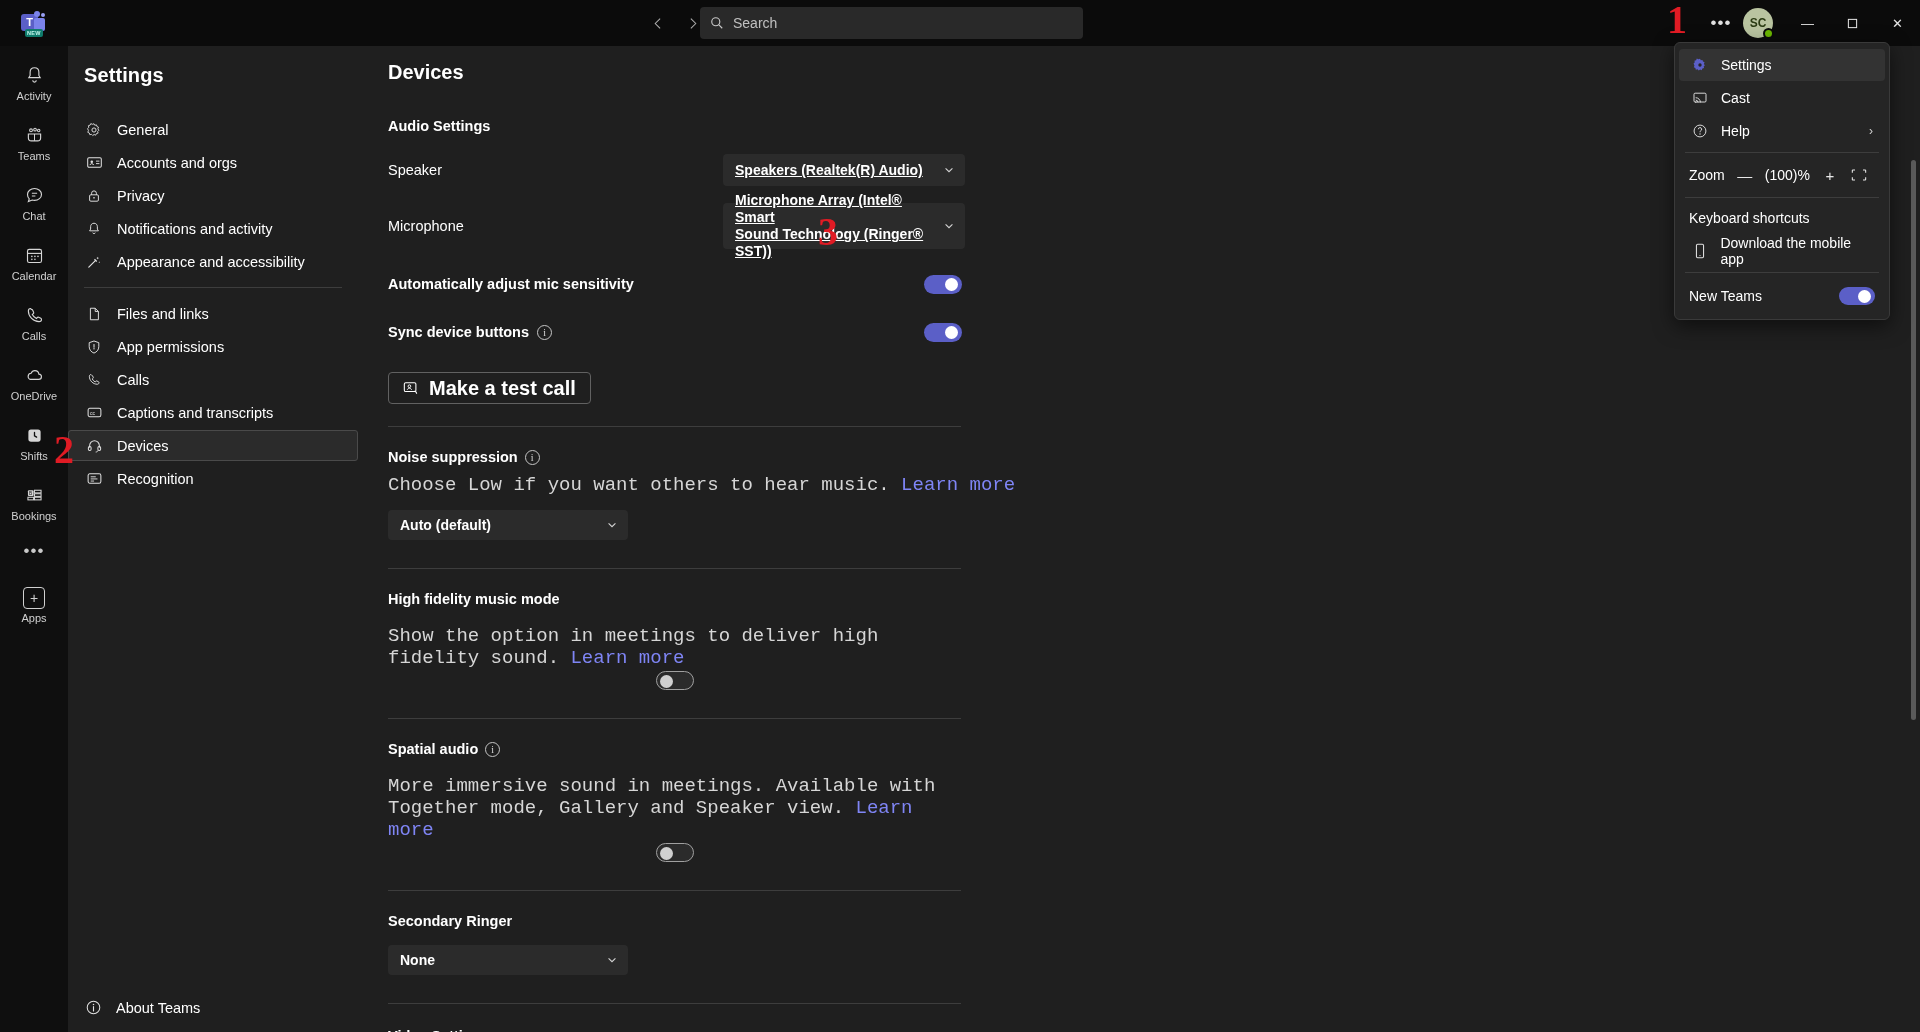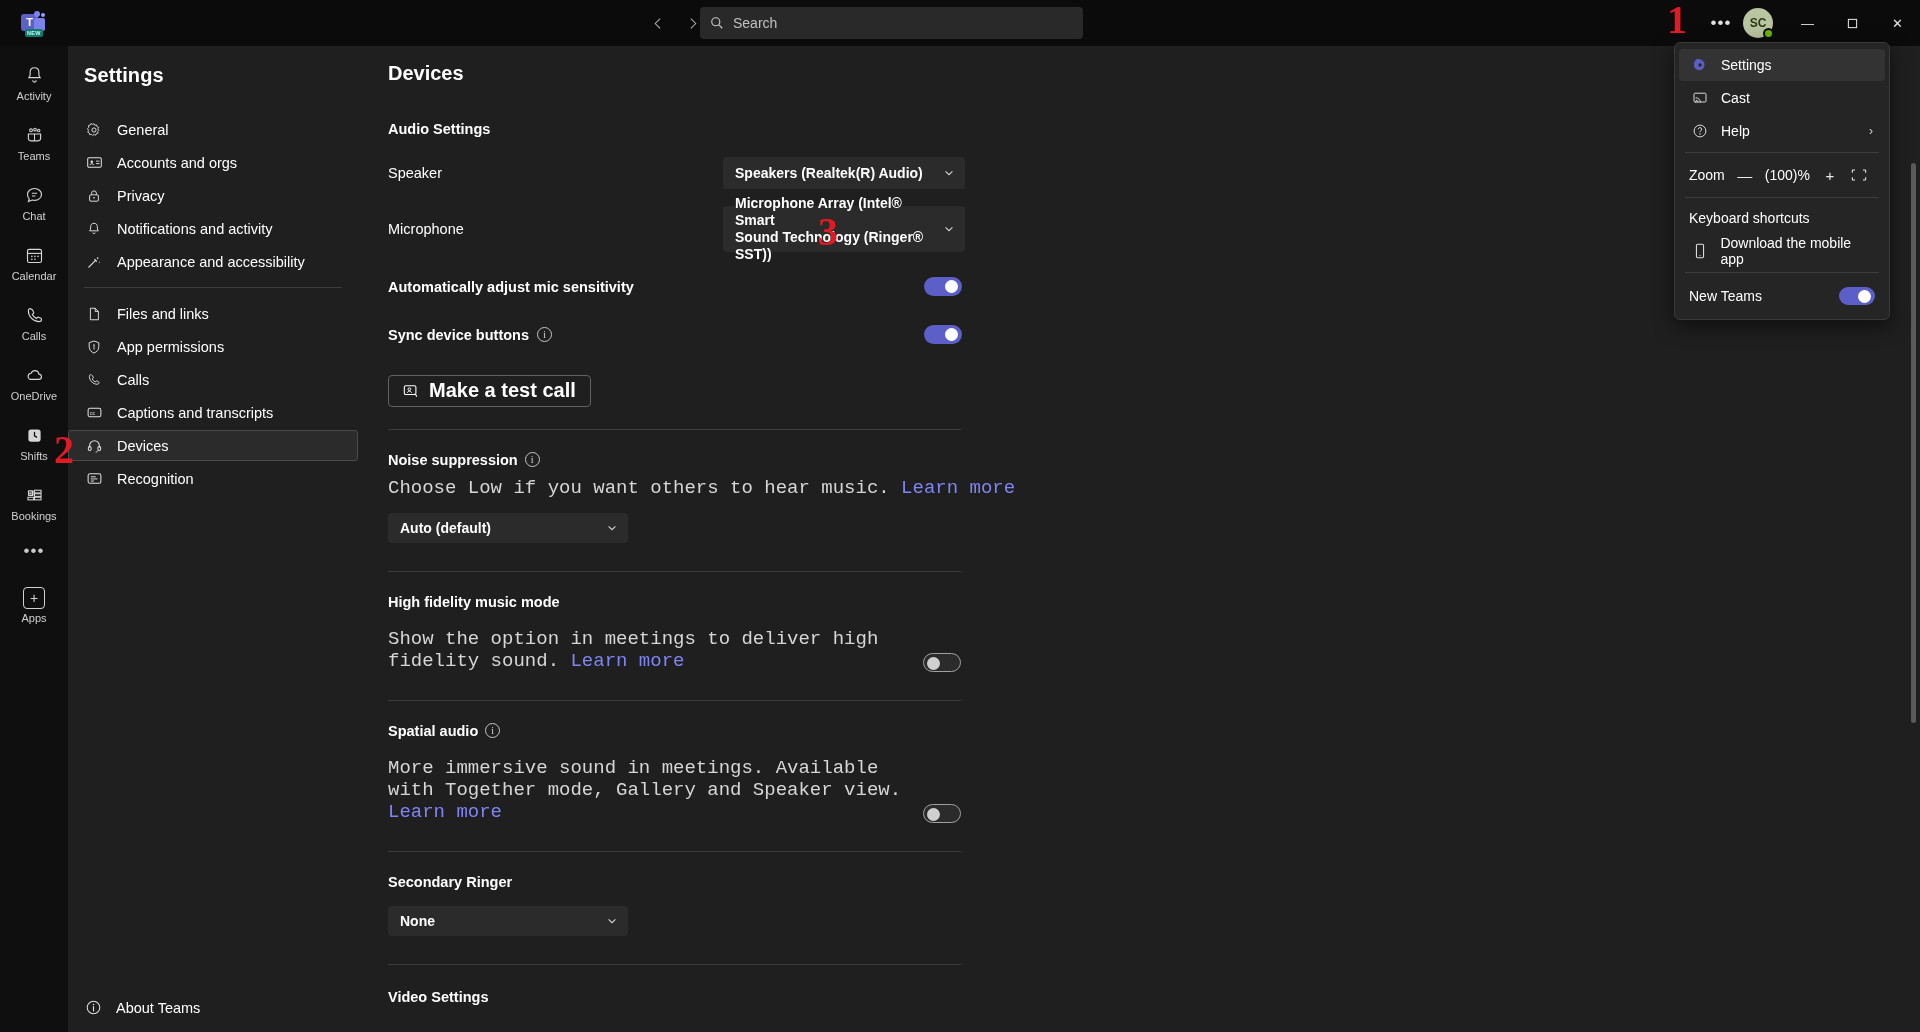--- a/index.html
+++ b/index.html
@@ -109,21 +109,21 @@
 
   .row { display: flex; align-items: center; min-height: 32px; margin-bottom: 24px; position: relative; }
   .row-label { font-size: 14.5px; color: #fff; flex: 0 0 auto; }
   .row-label.b { font-weight: bold; }
   .row-ctl { position: absolute; left: 335px; }
 
   .dd {
     background: #2b2b2b; border-radius: 4px; height: 32px; display: flex; align-items: center;
     justify-content: space-between; padding: 0 10px 0 12px; font-size: 14px; font-weight: bold; color: #fff;
   }
-  .dd.w-big { width: 242px; }
+  .dd.w-big { width: 242px; text-decoration: underline; }
   .dd.two { height: 46px; line-height: 17px; }
   .dd .ddtxt { padding-right: 8px; }
   .chev { color: #d4d4d4; font-size: 11px; flex: 0 0 auto; }
 
   .toggle { width: 38px; height: 19px; border-radius: 10px; position: relative; flex: 0 0 auto; }
   .toggle.on { background: #5b5fc7; }
   .toggle.off { background: #2b2b2b; border: 1.3px solid #a0a0a0; }
   .toggle .knob { position: absolute; width: 13px; height: 13px; border-radius: 50%; background: #fff; top: 3px; }
   .toggle.on .knob { right: 4px; }
   .toggle.off .knob { left: 3px; background: #d0d0d0; }
@@ -133,21 +133,21 @@
     background: #1f1f1f; border-radius: 4px; height: 32px; padding: 0 14px;
     font-size: 20px; font-weight: bold; color: #fff;
   }
 
   .hr { height: 1px; background: #3d3d3d; margin: 22px 0 22px 0; width: 573px; }
 
   .blk { position: relative; }
   .blk-title { font-size: 14.5px; font-weight: bold; display: flex; align-items: center; gap: 7px; }
   .blk-desc { font-size: 19px; color: #d6d6d6; margin-top: 9px; font-family: Liberation Mono, monospace; }
   .lnk { color: #7f85f5; }
-  .blk-row { display: flex; align-items: flex-end; justify-content: space-between; width: 573px; }
+  .blk-row { display: flex; align-items: center; justify-content: space-between; width: 573px; flex-direction: column; }
 
   .info-i {
     width: 15px; height: 15px; border-radius: 50%; border: 1.2px solid #c5c5c5;
     font-size: 10px; line-height: 13px; text-align: center; color: #dcdcdc; font-weight: normal;
     font-family: "Liberation Serif", serif;
   }
 
   .sel {
     width: 240px; height: 30px; background: #2b2b2b; border-radius: 4px; display: flex;
     align-items: center; justify-content: space-between; padding: 0 10px 0 12px;

